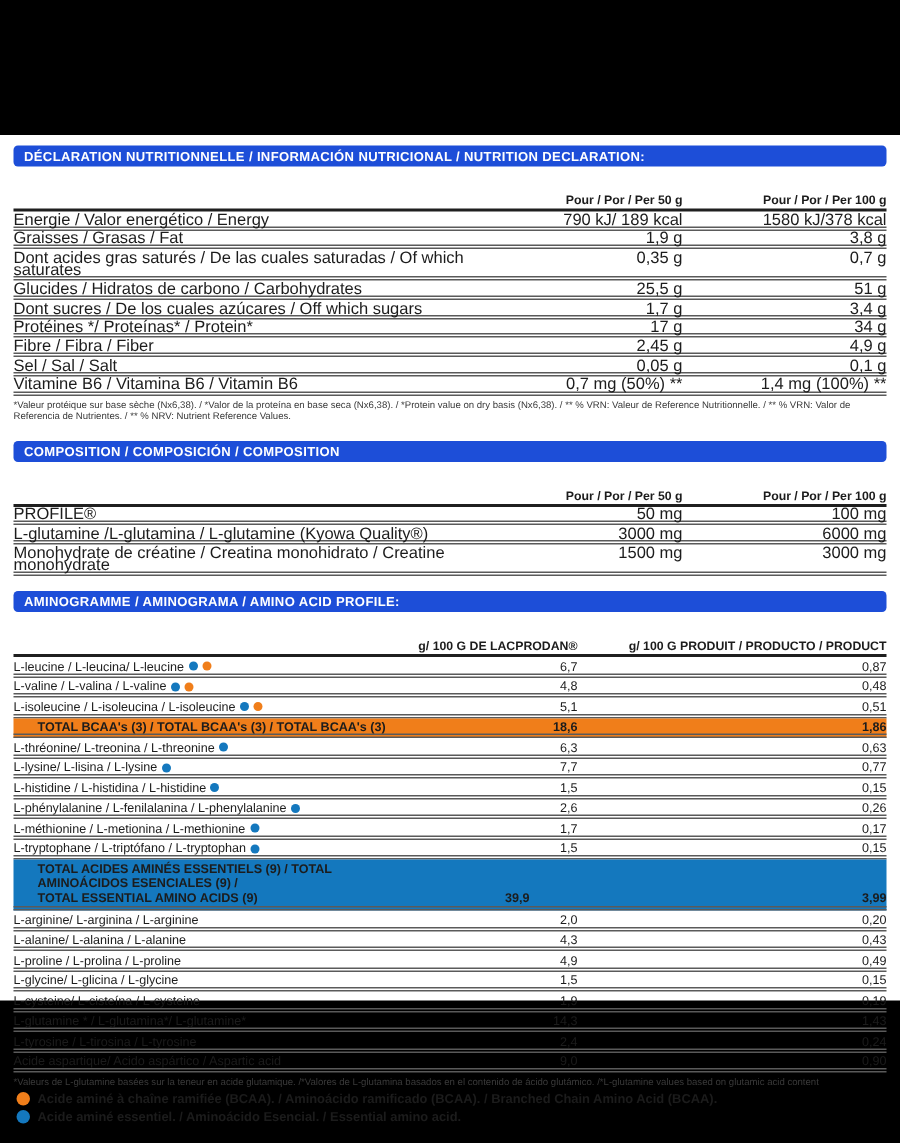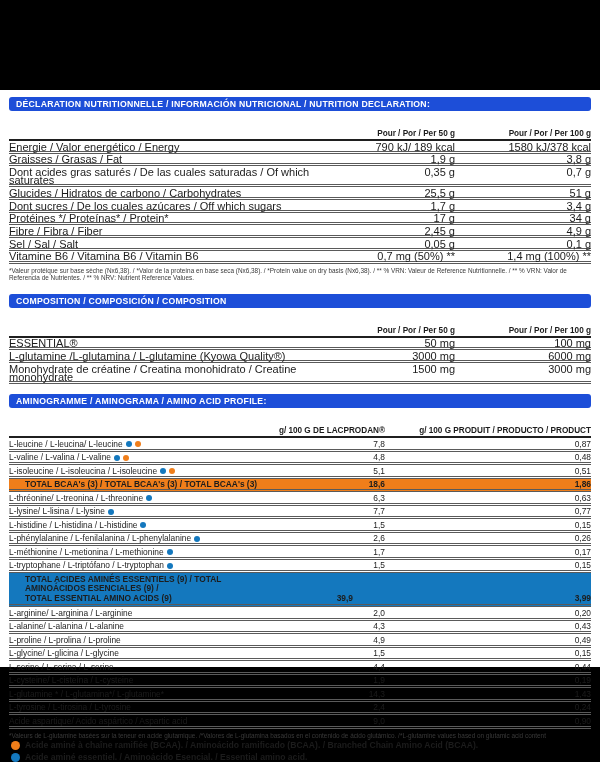--- a/index.html
+++ b/index.html
@@ -105,21 +105,21 @@
 
     <div class="gap1"></div>
 
     <div class="bar">COMPOSITION / COMPOSICIÓN / COMPOSITION</div>
     <div class="cols">
       <span class="sp"></span>
       <span class="c1">Pour / Por / Per 50 g</span>
       <span class="c2">Pour / Por / Per 100 g</span>
     </div>
     <div class="row">
-        <span class="lbl">ESSENTIAL®</span>
+        <span class="lbl">PROFILE®</span>
         <span class="v1">50 mg</span>
         <span class="v2">100 mg</span>
       </div>
     <div class="row">
         <span class="lbl">L-glutamine /L-glutamina / L-glutamine (Kyowa Quality®)</span>
         <span class="v1">3000 mg</span>
         <span class="v2">6000 mg</span>
       </div>
     <div class="row">
         <span class="lbl">Monohydrate de créatine / Creatina monohidrato / Creatine monohydrate</span>
@@ -131,21 +131,21 @@
 
     <div class="bar">AMINOGRAMME / AMINOGRAMA / AMINO ACID PROFILE:</div>
     <div class="cols acols">
       <span class="sp"></span>
       <span class="ac1">g/ 100 G DE LACPRODAN®</span>
       <span class="ac2">g/ 100 G PRODUIT / PRODUCTO / PRODUCT</span>
     </div>
 
     <div class="arow">
         <span class="lbl"><span>L-leucine / L-leucina/ L-leucine</span><span class="dot blue"></span><span class="dot orange"></span></span>
-        <span class="av1">7,8</span>
+        <span class="av1">6,7</span>
         <span class="av2">0,87</span>
       </div>
     <div class="arow">
         <span class="lbl"><span>L-valine / L-valina / L-valine</span><span class="dot blue"></span><span class="dot orange"></span></span>
         <span class="av1">4,8</span>
         <span class="av2">0,48</span>
       </div>
     <div class="arow">
         <span class="lbl"><span>L-isoleucine / L-isoleucina / L-isoleucine</span><span class="dot blue"></span><span class="dot orange"></span></span>
         <span class="av1">5,1</span>
@@ -212,25 +212,20 @@
         <span class="lbl">L-proline / L-prolina / L-proline</span>
         <span class="av1">4,9</span>
         <span class="av2">0,49</span>
       </div>
     <div class="arow">
         <span class="lbl">L-glycine/ L-glicina / L-glycine</span>
         <span class="av1">1,5</span>
         <span class="av2">0,15</span>
       </div>
     <div class="arow">
-        <span class="lbl">L-serine / L-serina / L-serine</span>
-        <span class="av1">4,4</span>
-        <span class="av2">0,44</span>
-      </div>
-    <div class="arow">
         <span class="lbl">L-cysteine/ L-cisteína / L-cysteine</span>
         <span class="av1">1,9</span>
         <span class="av2">0,19</span>
       </div>
     <div class="arow">
         <span class="lbl">L-glutamine * / L-glutamina*/ L-glutamine*</span>
         <span class="av1">14,3</span>
         <span class="av2">1,43</span>
       </div>
     <div class="arow">

